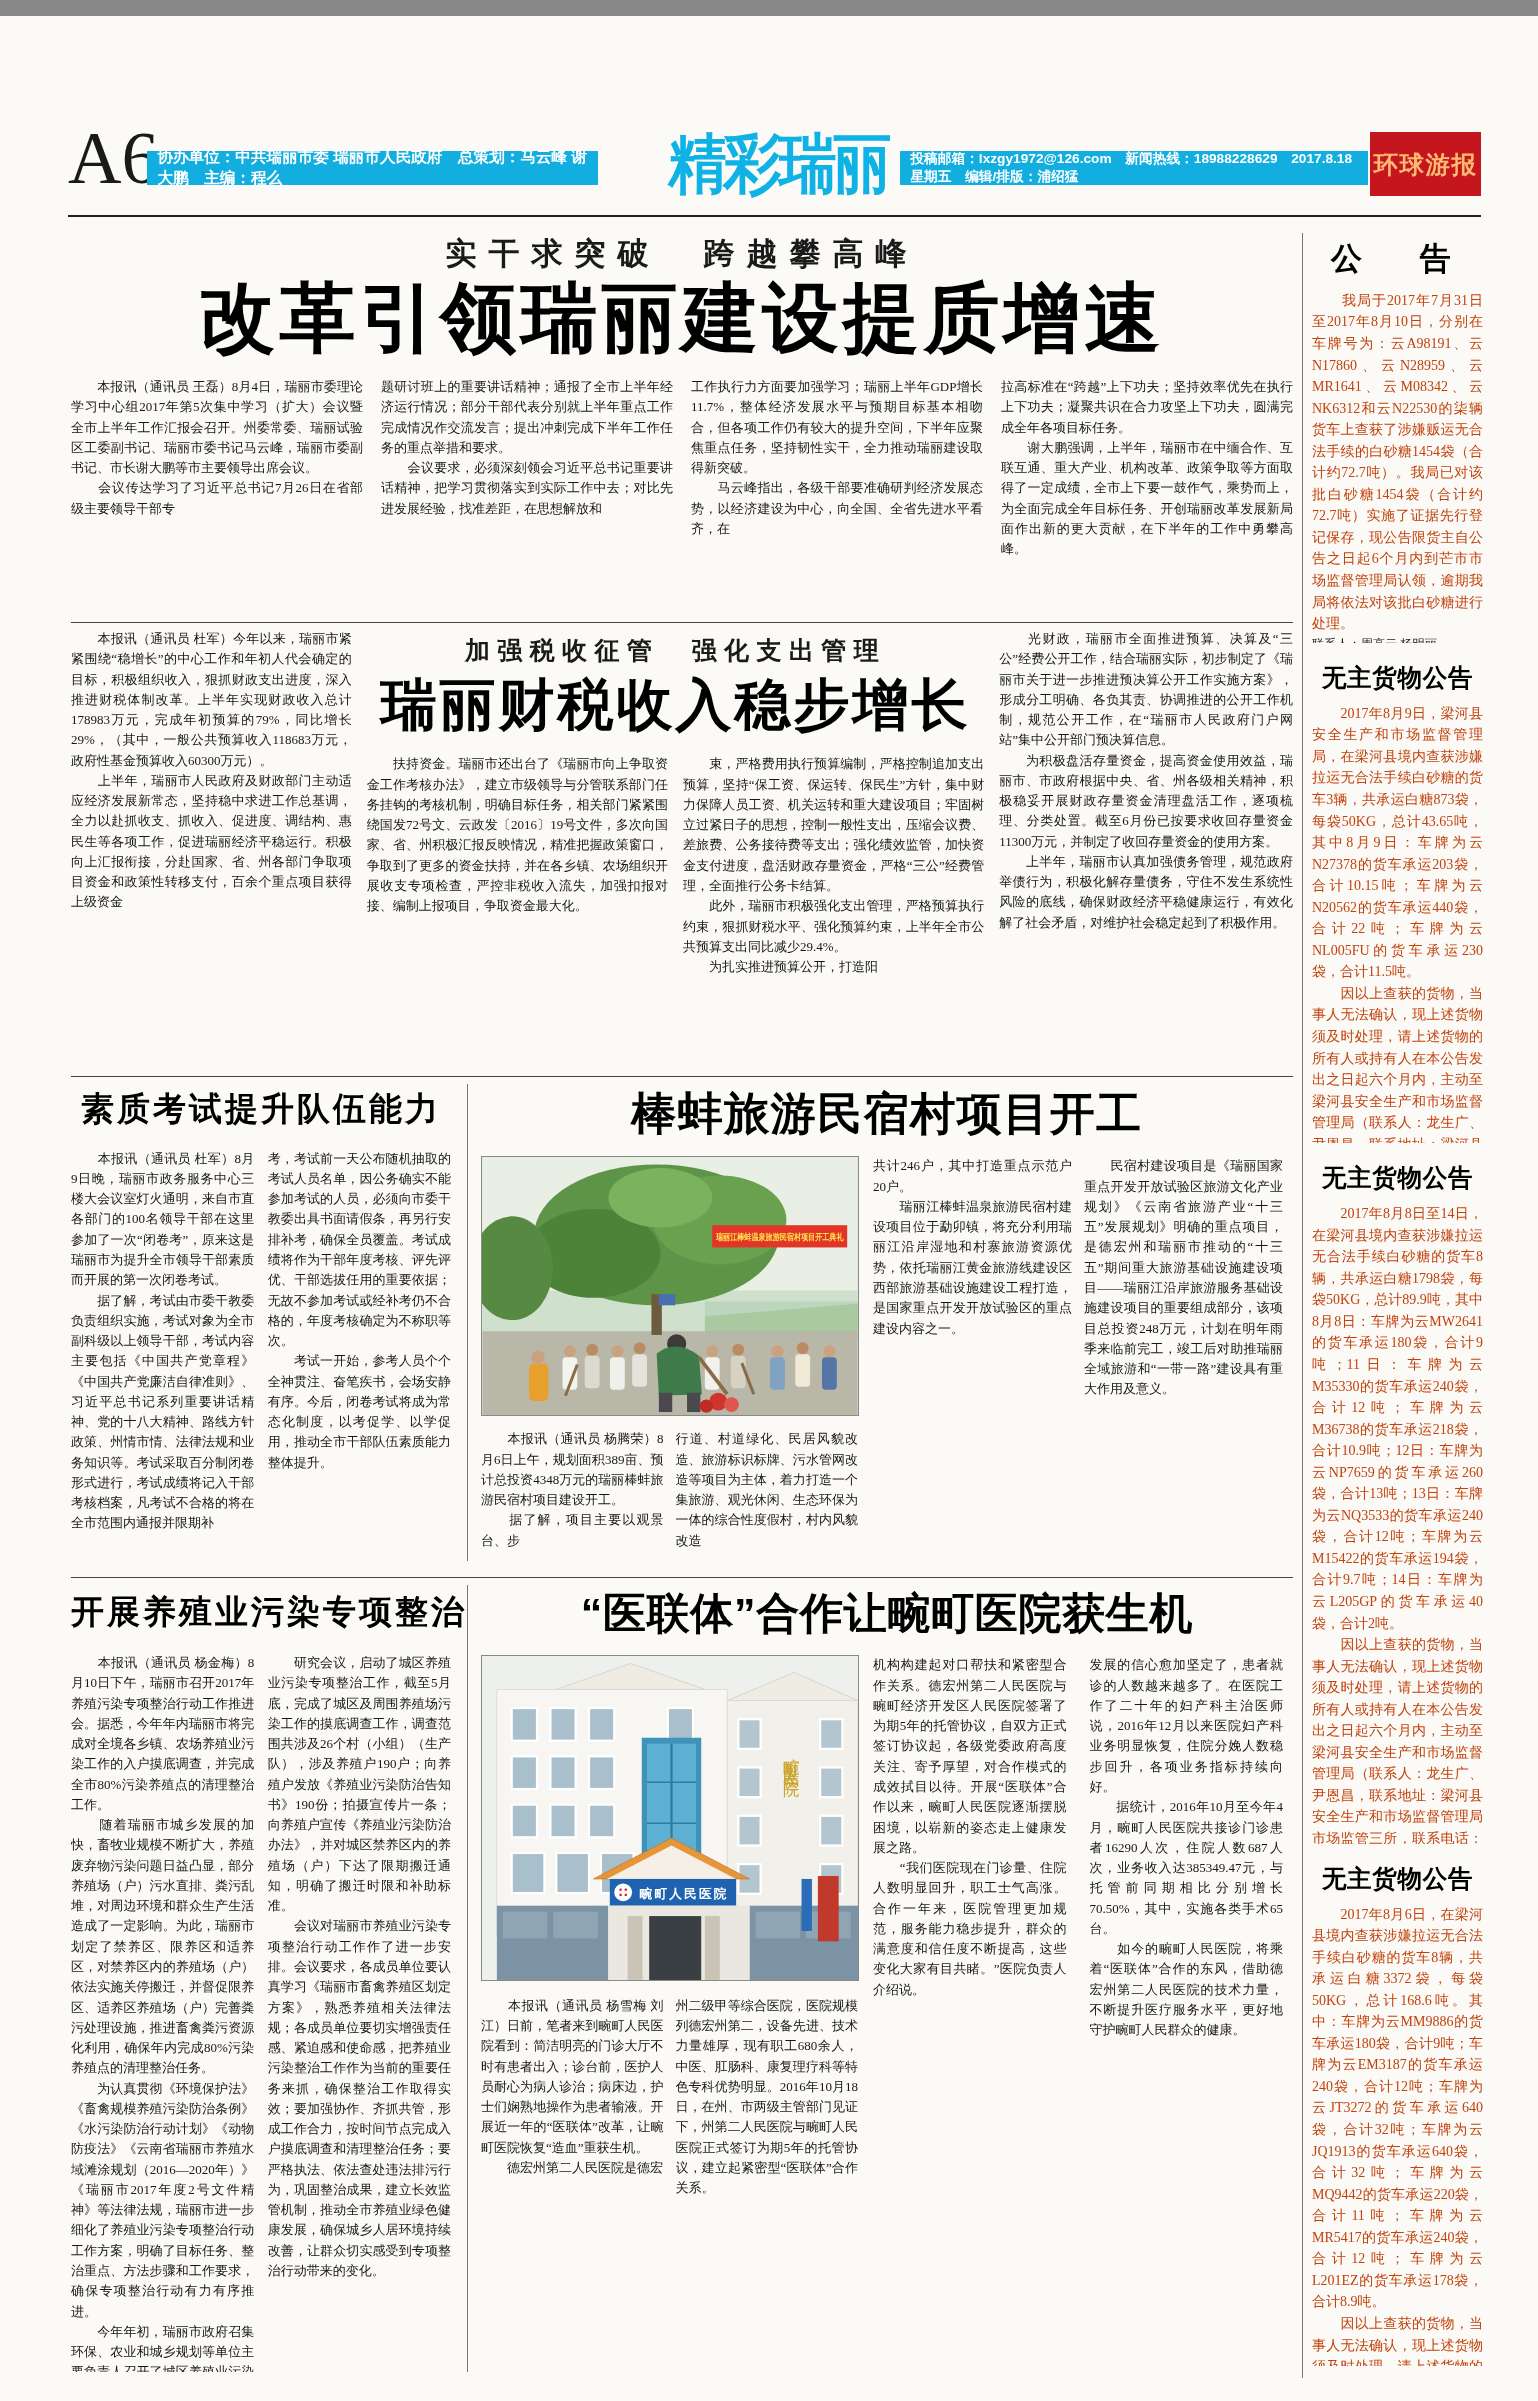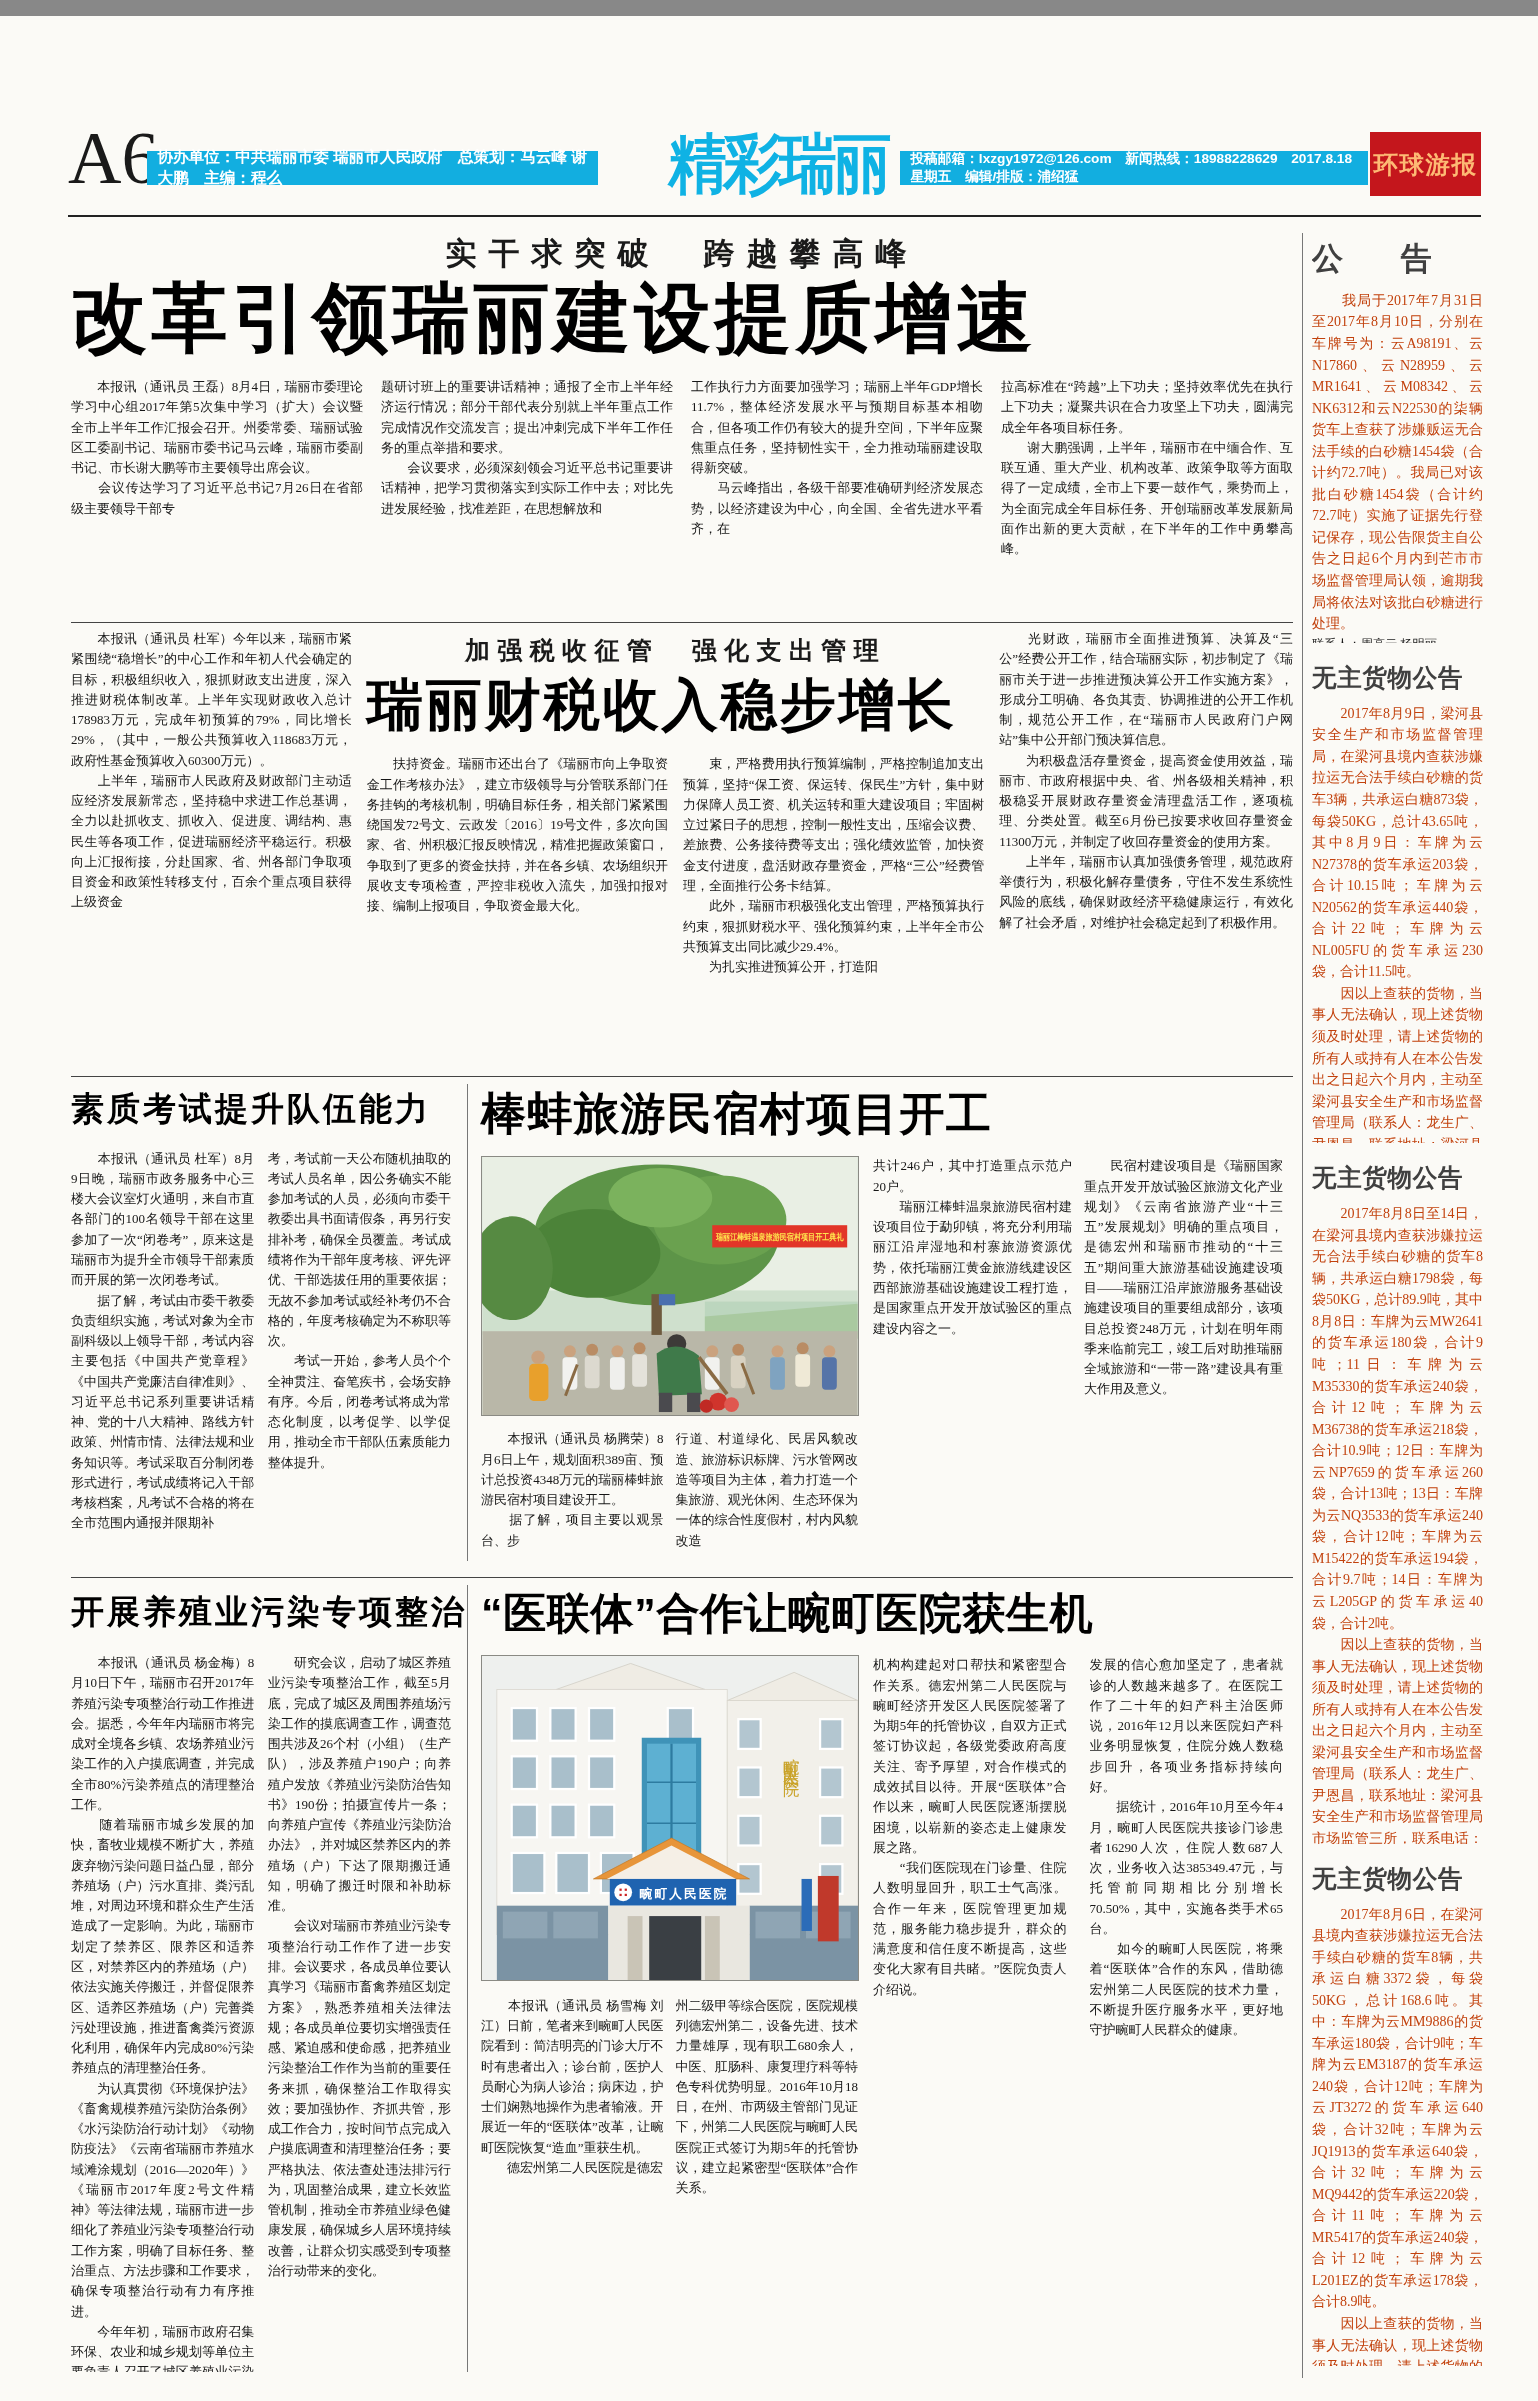--- a/index.html
+++ b/index.html
@@ -20,21 +20,21 @@
             font-family:"Liberation Serif",serif;letter-spacing:1.5px;}
   .headrule{position:absolute;left:68px;top:199px;width:1413px;height:1.5px;background:#222;}
   
   .main{position:absolute;left:71px;top:217px;width:1222px;height:2145px;}
   .vrule{position:absolute;left:1302px;top:217px;width:0.7px;height:2145px;background:#777;}
   .sidebar{position:absolute;left:1312px;top:217px;width:171px;height:2145px;}
   
   .col{white-space:pre-line;text-align:justify;overflow:hidden;
        font-size:13px;line-height:1.56;color:#161616;}
   .kicker{font-family:"Liberation Sans",sans-serif;font-weight:700;text-align:center;}
-  .headline{font-family:"Liberation Sans",sans-serif;font-weight:900;color:#000;white-space:nowrap;}
+  .headline{font-family:"Liberation Sans",sans-serif;font-weight:900;text-align:center;color:#000;white-space:nowrap;}
   
   .art1{position:absolute;top:0;left:0;width:1222px;height:383px;}
   .art1 .kicker{font-size:31px;letter-spacing:12px;}
   .art1 .headline{font-size:76px;letter-spacing:4.5px;margin-top:3px;line-height:1.05;}
   .art1 .cols{display:flex;gap:18px;margin-top:19.3px;}
   .art1 .col{flex:1;height:223px;}
   
   .art2{position:absolute;top:389px;left:0;width:1222px;height:445px;border-top:0.7px solid #444;padding-top:6px;box-sizing:border-box;display:flex;gap:15px;}
   .art2 .c1{width:281px;height:434px;}
   .art2 .mid{width:618px;display:flex;flex-direction:column;}
@@ -68,21 +68,21 @@
   .farm .col{flex:1;height:719px;}
   .hosp{position:absolute;left:410px;top:7.4px;width:812px;}
   .hosp .headline{font-size:43px;letter-spacing:0.7px;}
   .hosp .content{display:flex;gap:15px;margin-top:12px;}
   .hosp .below{display:flex;gap:12px;margin-top:10.4px;}
   .hosp .below .col{flex:1;height:380px;}
   .hosp .rcols{display:flex;gap:23px;width:410px;}
   .hosp .rcols .col{flex:1;height:733px;}
   
   .notice{overflow:hidden;margin-bottom:10.4px;}
-  .ntitle{font-weight:700;text-align:left;letter-spacing:3px;font-family:Liberation Sans, sans-serif;color:#404040;}
+  .ntitle{font-weight:700;text-align:center;letter-spacing:3px;font-family:Liberation Sans, sans-serif;color:#000000;}
   .ntitle.big{font-size:31px;letter-spacing:13.4px;margin:4.5px 0 10.4px;}
   .ntitle.med{font-size:24.5px;letter-spacing:0.7px;margin:7.4px 0 9px;}
   .nbody{white-space:pre-line;text-align:justify;font-size:14px;line-height:1.54;color:#c2410c;}
   .ncontact{font-size:12.2px;line-height:1.6;}
   .nagency{font-family:Liberation Serif, serif;font-weight:700;font-size:13px;text-align:right;margin-top:4.5px;}
   .ndate{font-family:"Liberation Sans",sans-serif;font-weight:700;font-size:12.2px;text-align:right;}
 </style>
 </head>
 <body>
 

